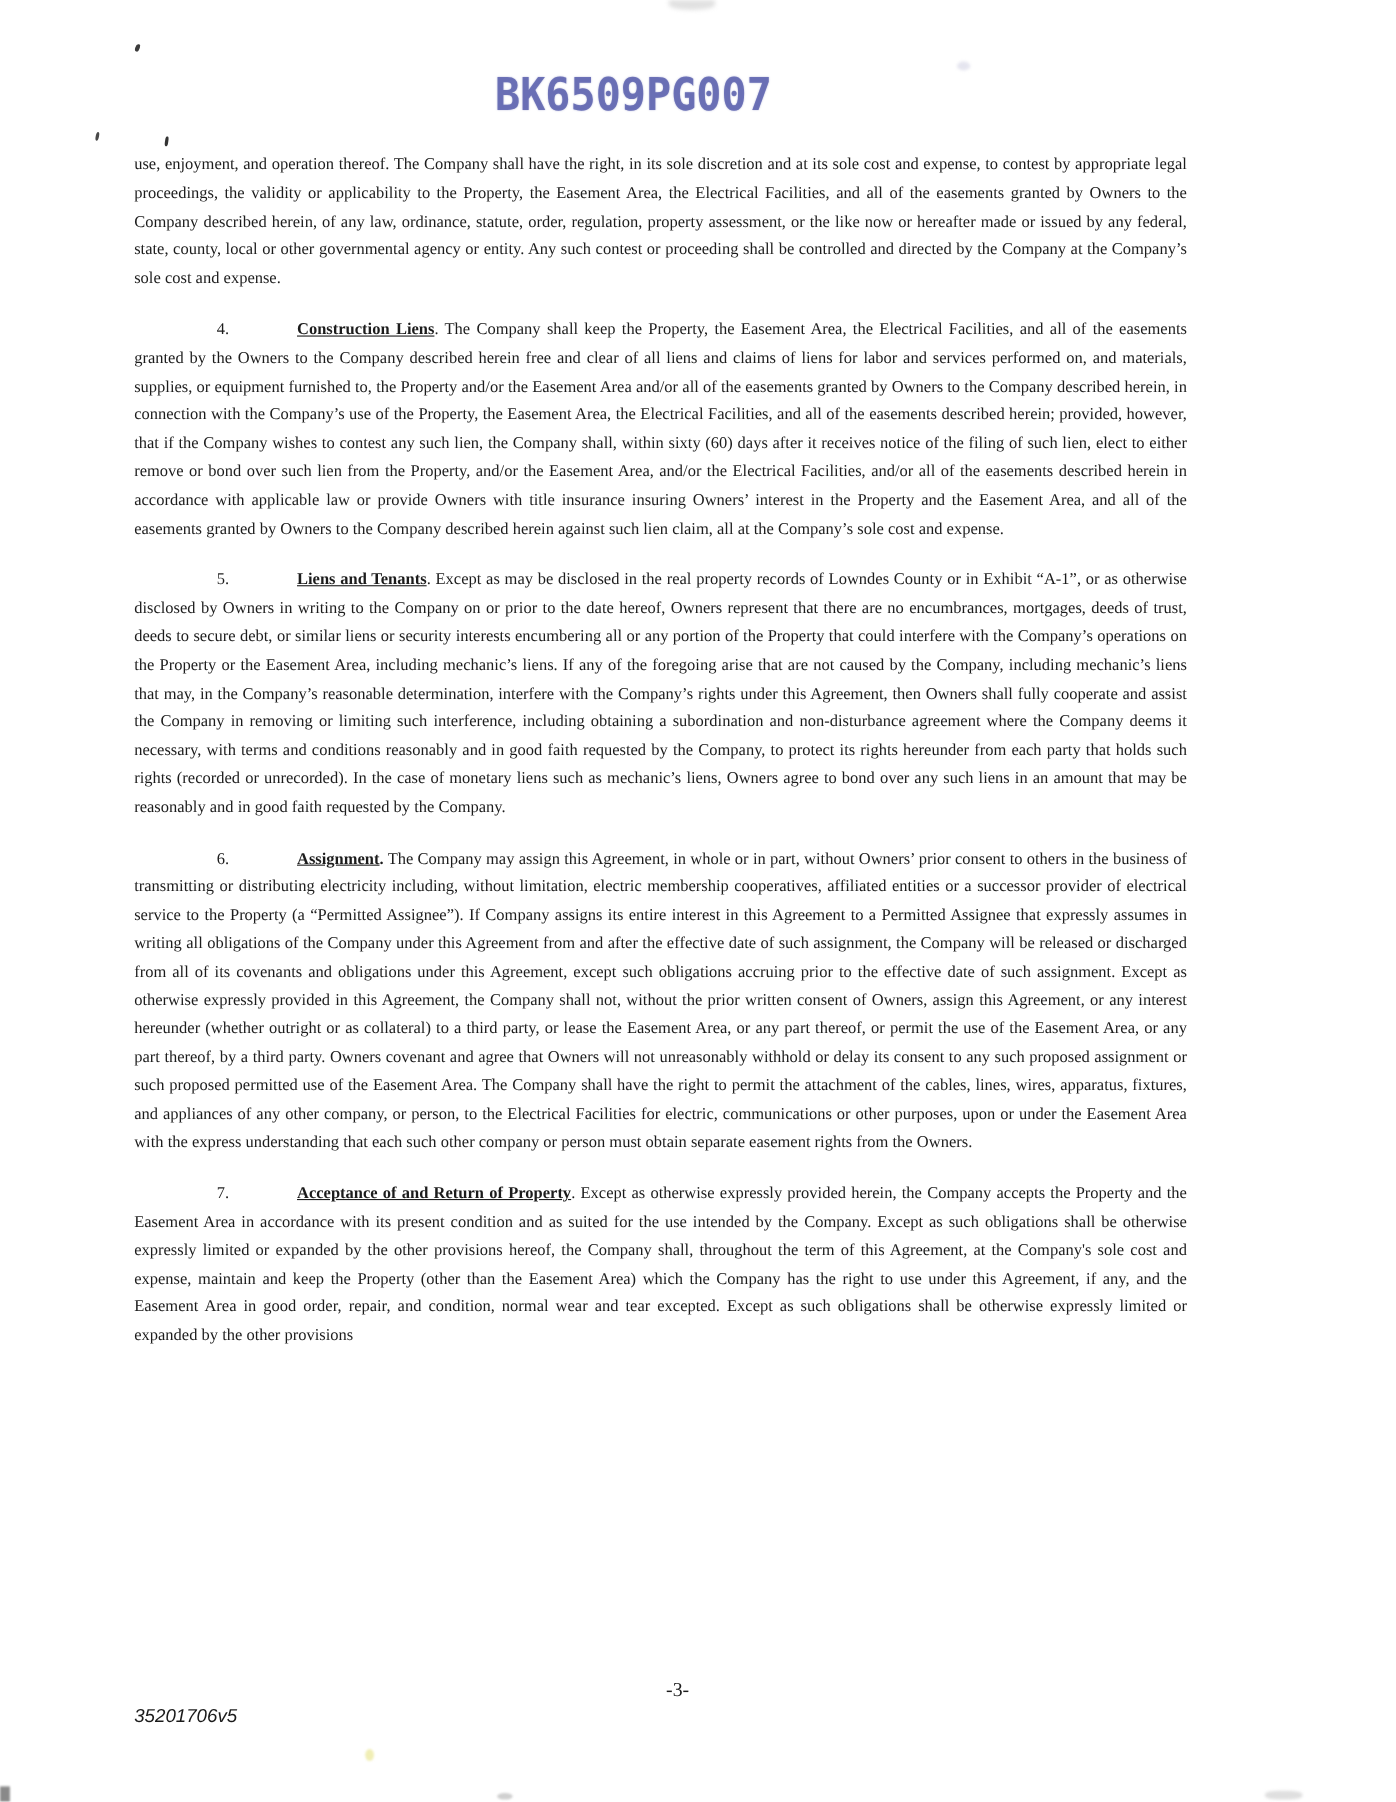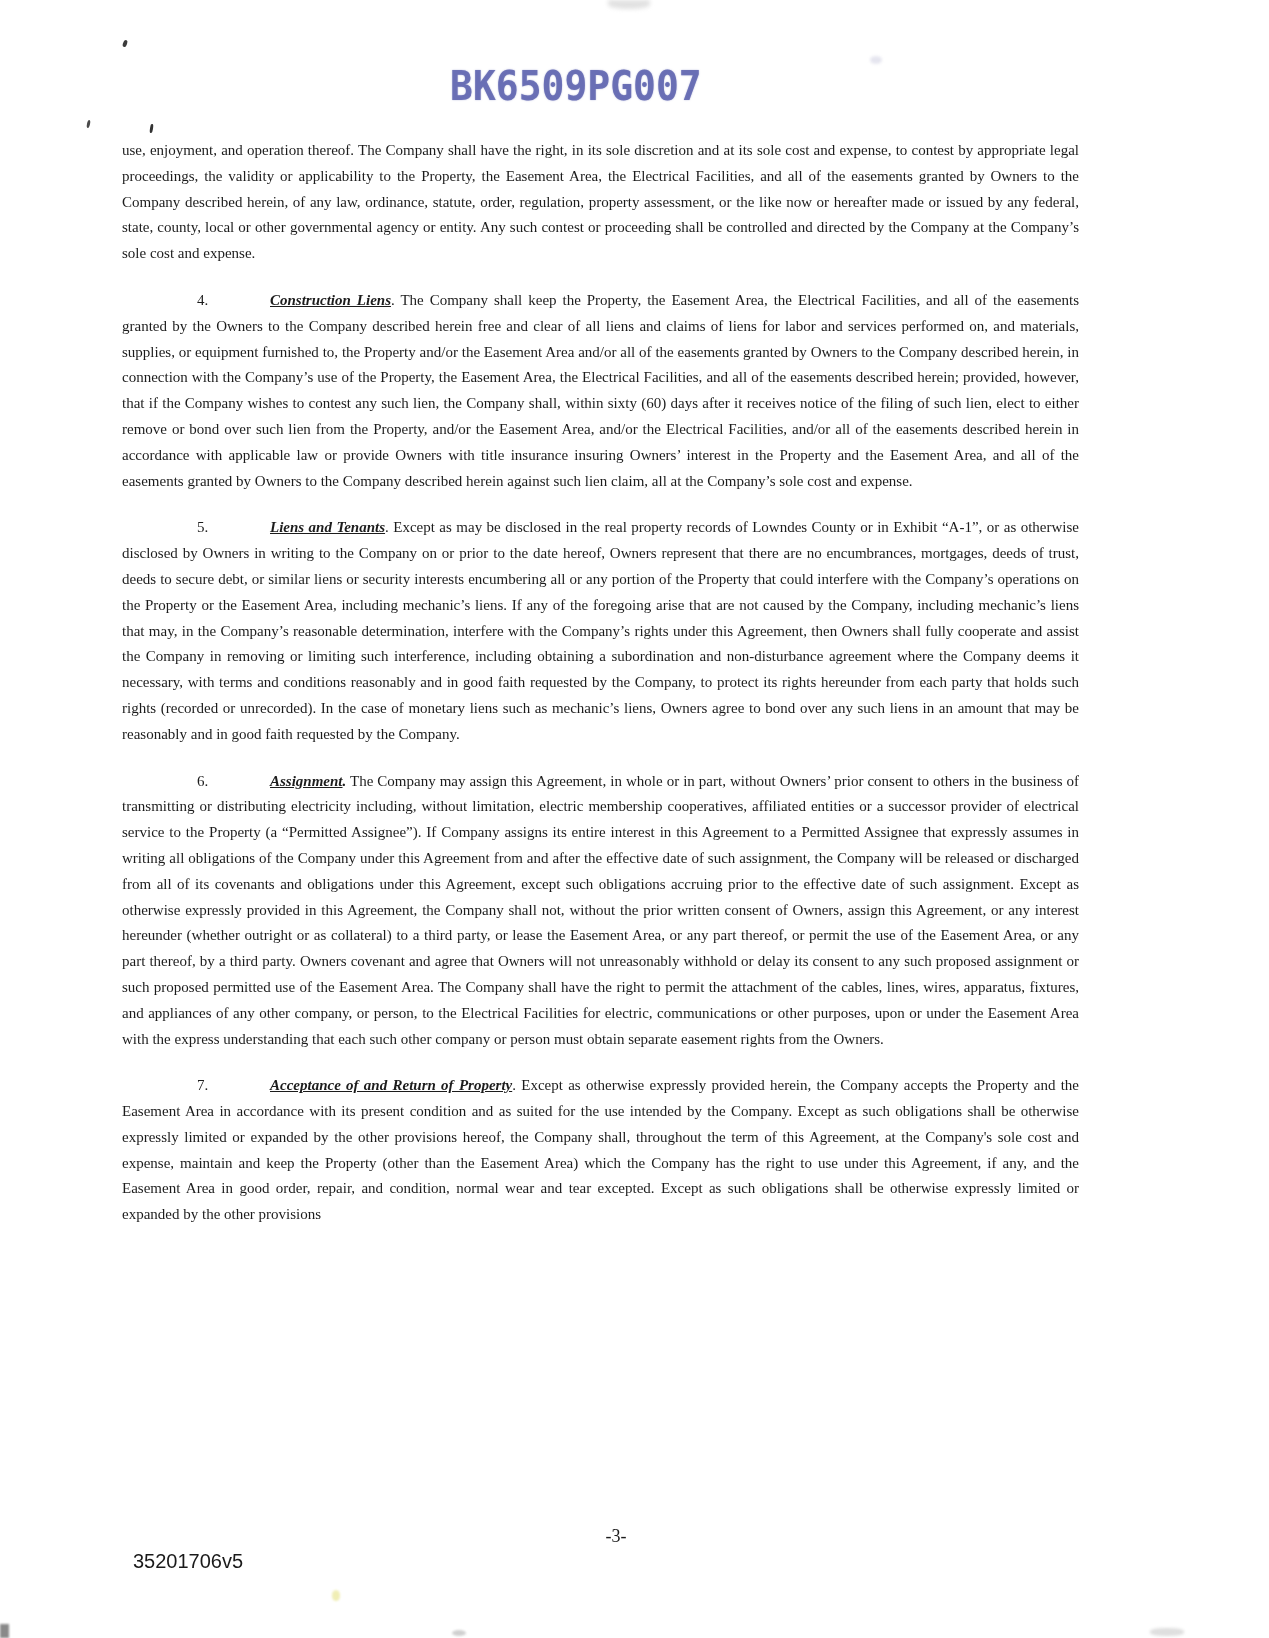--- a/index.html
+++ b/index.html
@@ -36,38 +36,39 @@
     font-size:15px;
     line-height:25.8px;
   }
   .doc-body p.para { margin:0 0 21px 0; }
   .doc-body p.para.numbered { text-indent:75px; }
   .pnum {
     display:inline-block;
     width:73px;
     text-indent:0;
   }
-  .b { font-weight:bold;font-style:italic; }
+  .b { font-weight:bold; }
   .u { }
   .b.u { text-decoration:underline; }
 
   
   .page-number {
     position:absolute;
     left:0; top:1526px;
     width:1232px;
     text-align:center;
     font-size:18px;
   }
   .doc-id {
     position:absolute;
-    left:133px; top:1550px;
+    left:122px; top:1550px;
     font-family:"Liberation Sans", sans-serif;
-    font-size:20px;
+    font-size:17px;
     color:#1a1a1a;
+    font-style:italic;
   }
 
   
   .speck { position:absolute; pointer-events:none; }
   .sp1 { left:123px; top:40px;  width:4px;  height:7px;  background:#3c3c3c; border-radius:60% 40% 50% 50%; transform:rotate(18deg); }
   .sp2 { left:87px;  top:120px; width:3px;  height:8px;  background:#4a4a4a; border-radius:50%; transform:rotate(12deg); }
   .sp3 { left:150px; top:124px; width:3px;  height:9px;  background:#333;    border-radius:40%; transform:rotate(8deg); }
   .sp4 { left:608px; top:0;     width:42px; height:9px;  background:rgba(170,170,170,0.35); border-radius:0 0 50% 50%; filter:blur(2px); }
   .sp5 { left:0;     top:1624px;width:9px;  height:14px; background:rgba(40,40,40,0.55); filter:blur(1px); }
   .sp6 { left:332px; top:1590px;width:8px;  height:11px; background:rgba(228,224,120,0.55); border-radius:50%; filter:blur(1px); }

